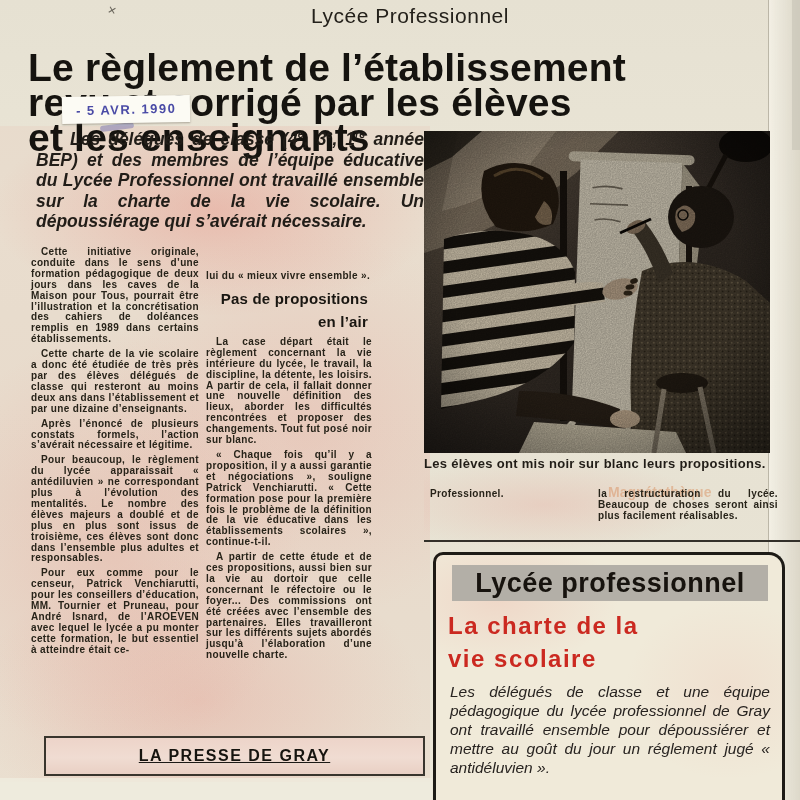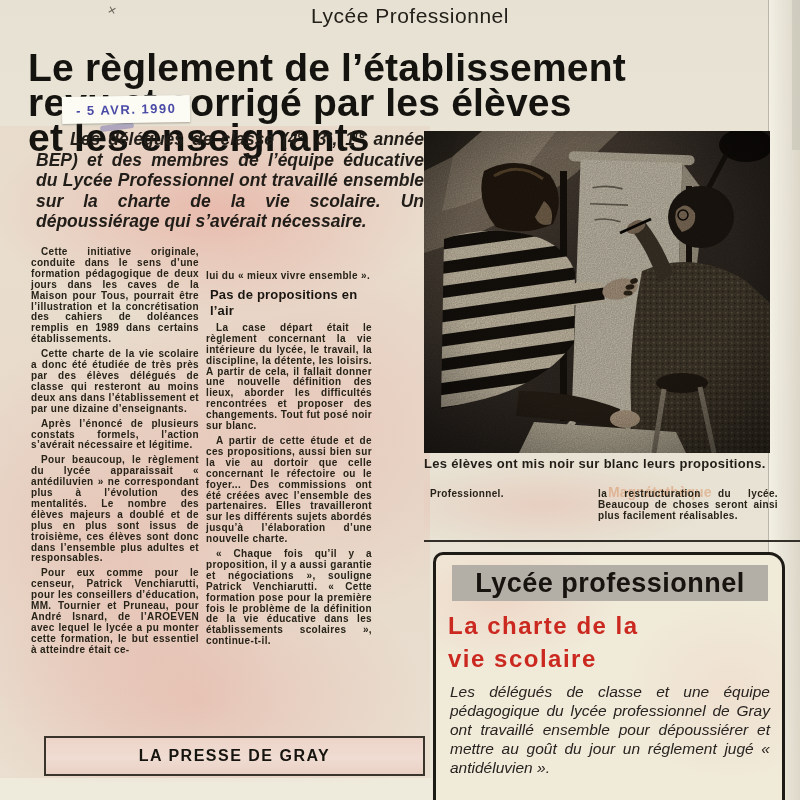--- a/index.html
+++ b/index.html
@@ -47,21 +47,21 @@
   .lead sup{font-size:.62em;line-height:0;}
   
   .col{position:absolute;font-size:10px;line-height:10.9px;font-weight:bold;
     letter-spacing:.35px;text-align:justify;color:#272319;}
   .col p{margin:0 0 4px 0;text-indent:10px;}
   .col p.cont{text-indent:0;}
   .col1{left:31px;top:247px;width:168px;}
   .col2{left:206px;top:247px;width:166px;margin-top:24px;}
   .col3{left:430px;top:489px;width:162px;font-weight:bold;}
   .col4{left:598px;top:489px;width:180px;font-weight:bold;}
-  .subhead{margin:5px 4px 4px 4px;text-align:left;font-size:13px;line-height:16px;
+  .subhead{margin:5px 4px 4px 4px;text-align:right;font-size:15px;line-height:23px;
     font-weight:bold;letter-spacing:.2px;color:#191611;}
   
   .photo{position:absolute;left:424px;top:131px;width:346px;height:322px;margin:0;
     box-shadow:inset 0 0 14px rgba(20,16,10,.5);background:#39322a;}
   .photo svg{display:block;}
   .caption{position:absolute;left:424px;top:456px;width:364px;
     font-size:13px;font-weight:bold;letter-spacing:.3px;color:#211d17;}
   
   .sep-line{position:absolute;left:424px;top:540px;width:376px;height:2px;background:#33302a;}
   .insert{position:absolute;left:433px;top:552px;width:352px;height:248px;
@@ -75,21 +75,21 @@
     display:flex;align-items:center;justify-content:center;}
   .insert-band span{font-size:27px;font-weight:bold;letter-spacing:.5px;color:#17130e;}
   .insert-headline{margin:8px 0 0 0;text-align:left;font-size:24px;line-height:33px;
     font-weight:bold;letter-spacing:1.5px;color:#cb2920;}
   .insert-headline .hl{display:block;}
   .insert-body{margin:7px 2px 0 2px;font-size:15.5px;line-height:19px;font-style:italic;
     font-weight:500;text-align:justify;color:#272320;}
   .presse-box{position:absolute;left:44px;top:736px;width:377px;height:36px;
     border:2px solid #39352d;
     background:linear-gradient(180deg,#edd4c9 0%,#f0dcd2 55%,#e9d0c4 100%);
-    display:flex;align-items:center;justify-content:center;}
+    display:flex;align-items:center;justify-content:center;text-decoration:underline;}
   .presse-box span{font-size:16px;font-weight:bold;letter-spacing:1.5px;color:#16140f;}
 </style>
 </head>
 <body>
 
 <div class="page">
 
   <div class="tint-pink-main"></div>
   <div class="tint-pink-right"></div>
   <div class="edge-right"></div>
@@ -117,22 +117,22 @@
     <p>Cette charte de la vie scolaire a donc été étudiée de très près par des élèves délégués de classe qui resteront au moins deux ans dans l’établissement et par une dizaine d’enseignants.</p>
     <p>Après l’énoncé de plusieurs constats formels, l’action s’avérait nécessaire et légitime.</p>
     <p>Pour beaucoup, le règlement du lycée apparaissait « antédiluvien » ne correspondant plus à l’évolution des mentalités. Le nombre des élèves majeurs a doublé et de plus en plus sont issus de troisième, ces élèves sont donc dans l’ensemble plus adultes et responsables.</p>
     <p>Pour eux comme pour le censeur, Patrick Venchiarutti, pour les conseillers d’éducation, MM. Tournier et Pruneau, pour André Isnard, de l’AROEVEN avec lequel le lycée a pu monter cette formation, le but essentiel à atteindre était ce-</p>
   </section>
 
   <section class="col col2">
     <p class="cont">lui du « mieux vivre ensemble ».</p>
     <h2 class="subhead">Pas de propositions en l’air</h2>
     <p>La case départ était le règlement concernant la vie intérieure du lycée, le travail, la discipline, la détente, les loisirs. A partir de cela, il fallait donner une nouvelle définition des lieux, aborder les difficultés rencontrées et proposer des changements. Tout fut posé noir sur blanc.</p>
+    <p>« Chaque fois qu’il y a proposition, il y a aussi garantie et négociations », souligne Patrick Venchiarutti. « Cette formation pose pour la première fois le problème de la définition de la vie éducative dans les établissements scolaires », continue-t-il.</p>
     <p>A partir de cette étude et de ces propositions, aussi bien sur la vie au dortoir que celle concernant le réfectoire ou le foyer... Des commissions ont été créées avec l’ensemble des partenaires. Elles travailleront sur les différents sujets abordés jusqu’à l’élaboration d’une nouvelle charte.</p>
-    <p>« Chaque fois qu’il y a proposition, il y a aussi garantie et négociations », souligne Patrick Venchiarutti. « Cette formation pose pour la première fois le problème de la définition de la vie éducative dans les établissements scolaires », continue-t-il.</p>
   </section>
 
   <figure class="photo">
     <svg width="346" height="322" viewBox="0 0 346 322">
       <defs>
         <linearGradient id="bg" x1="0" y1="0" x2="1" y2="1">
           <stop offset="0" stop-color="#6a5d4d"></stop>
             <stop offset=".45" stop-color="#39312a"></stop>
             <stop offset="1" stop-color="#211c16"></stop>
         </linearGradient>

